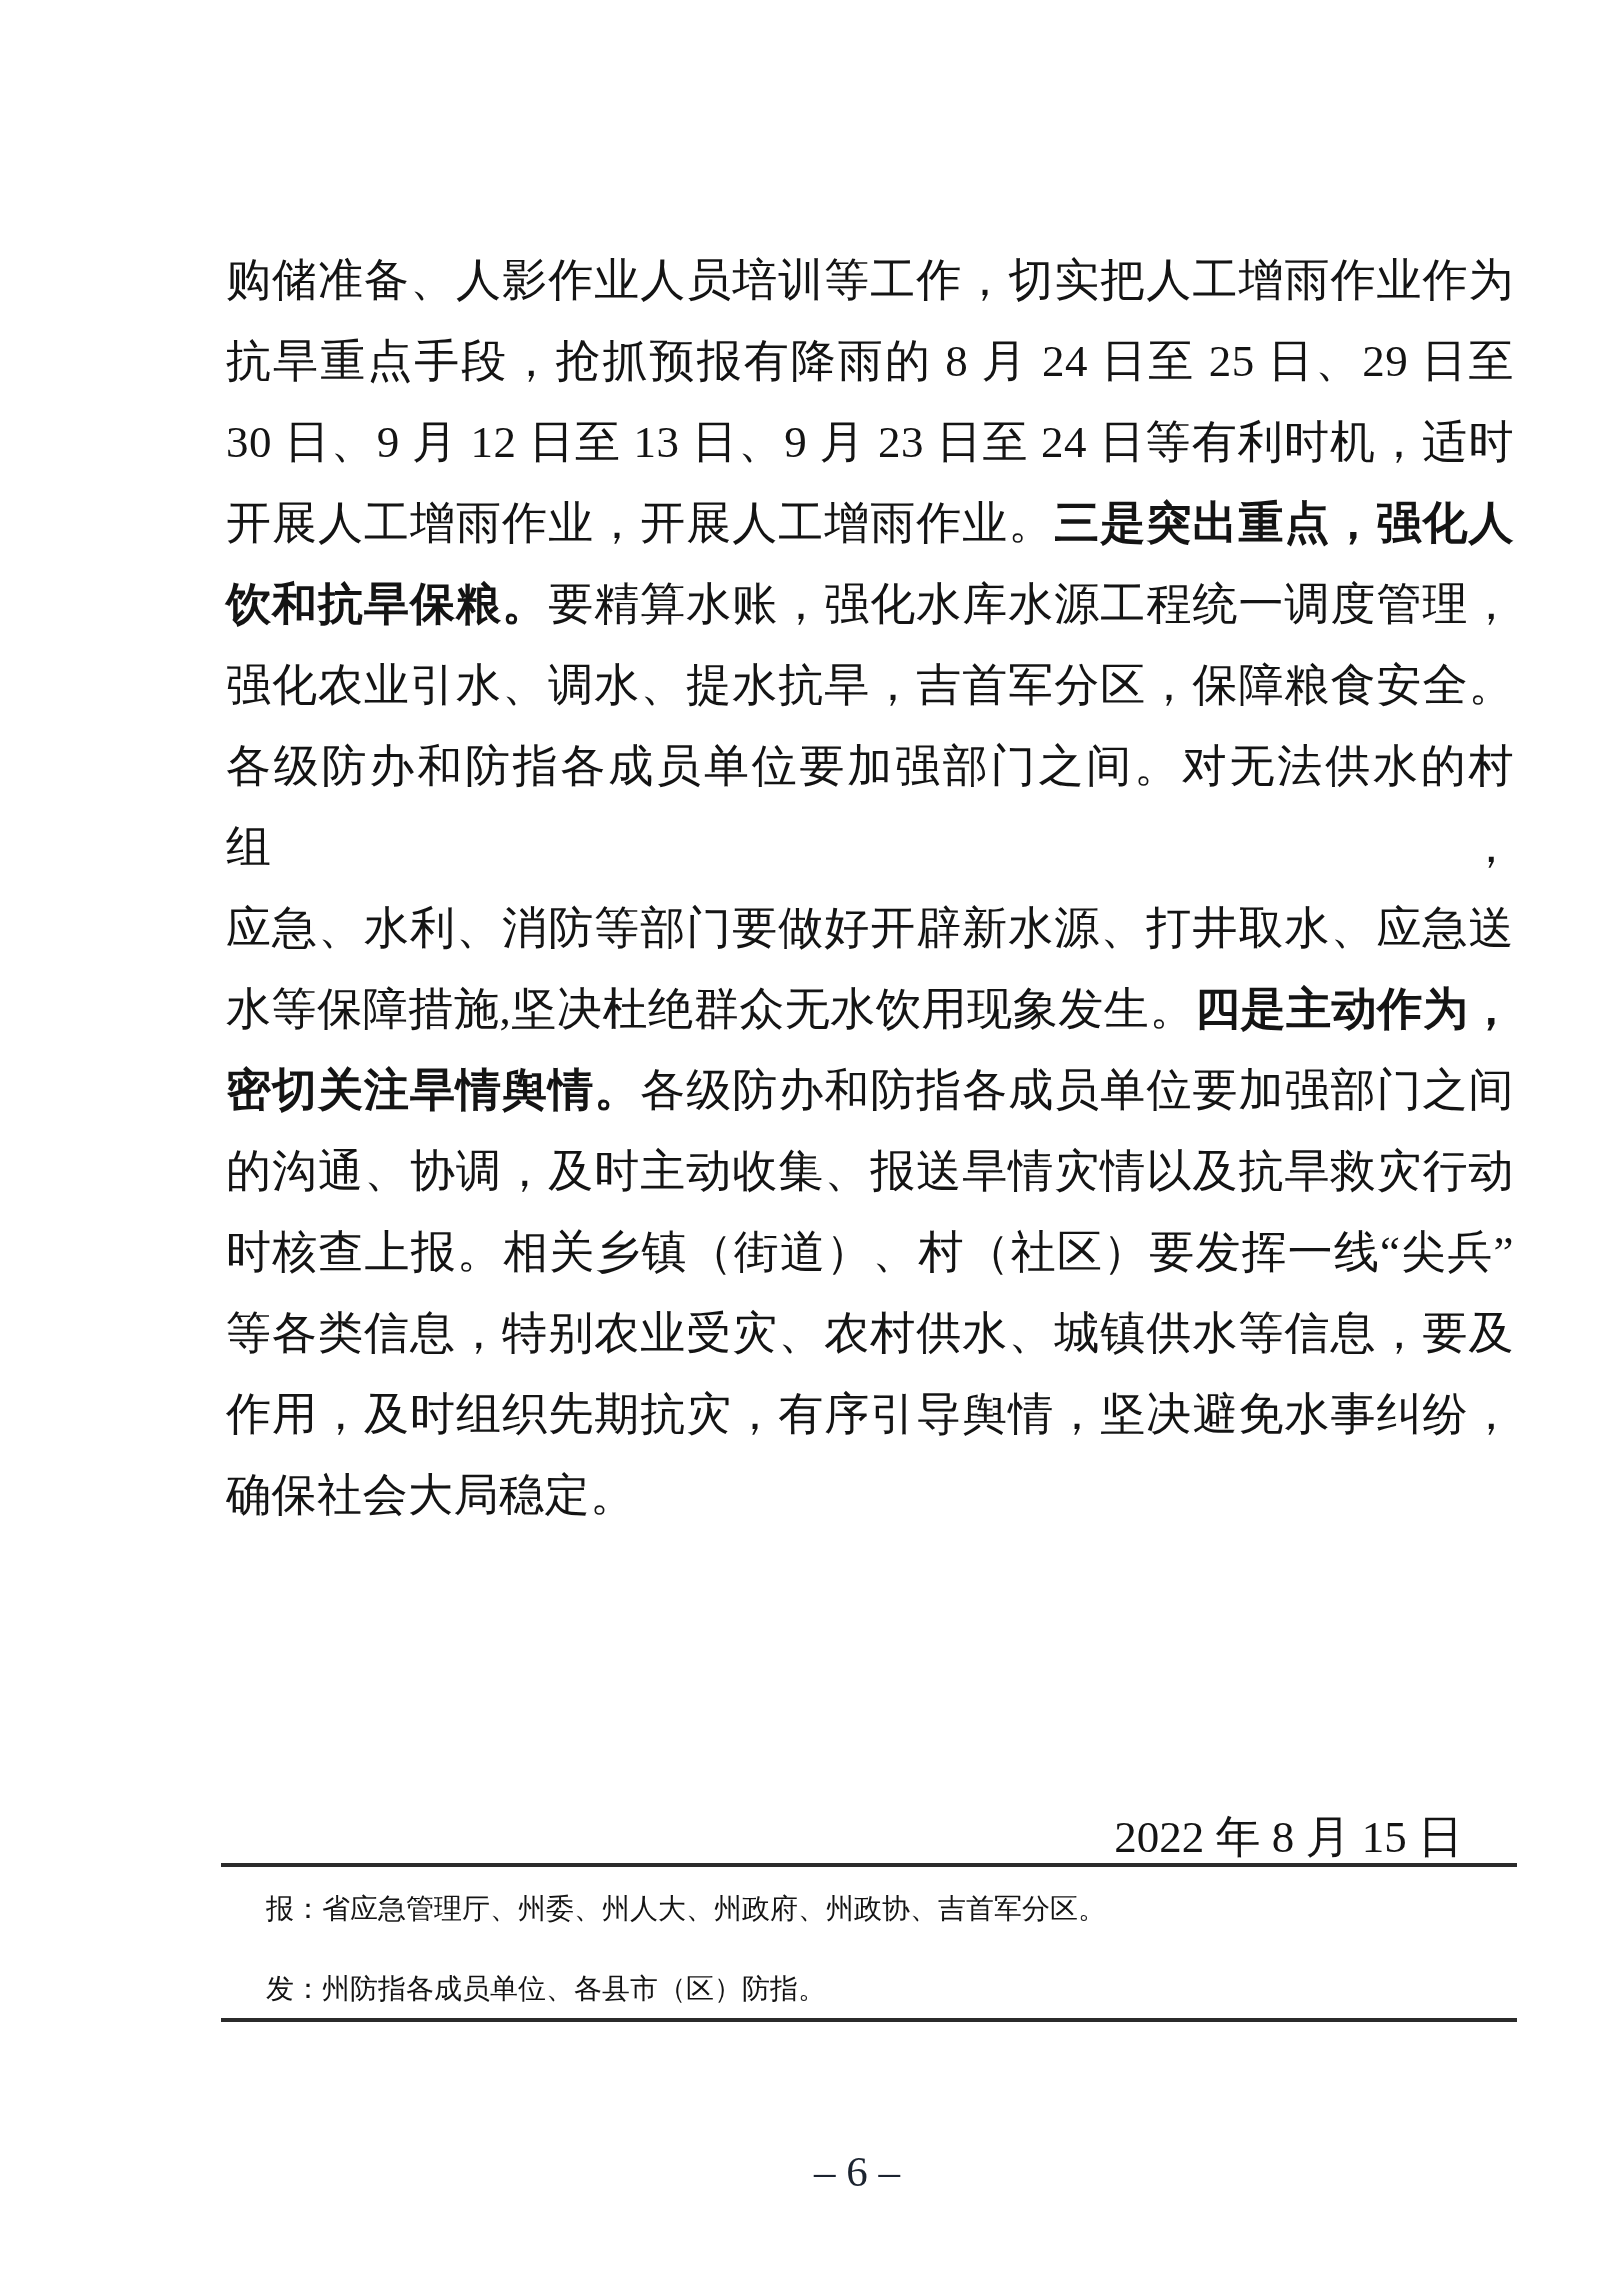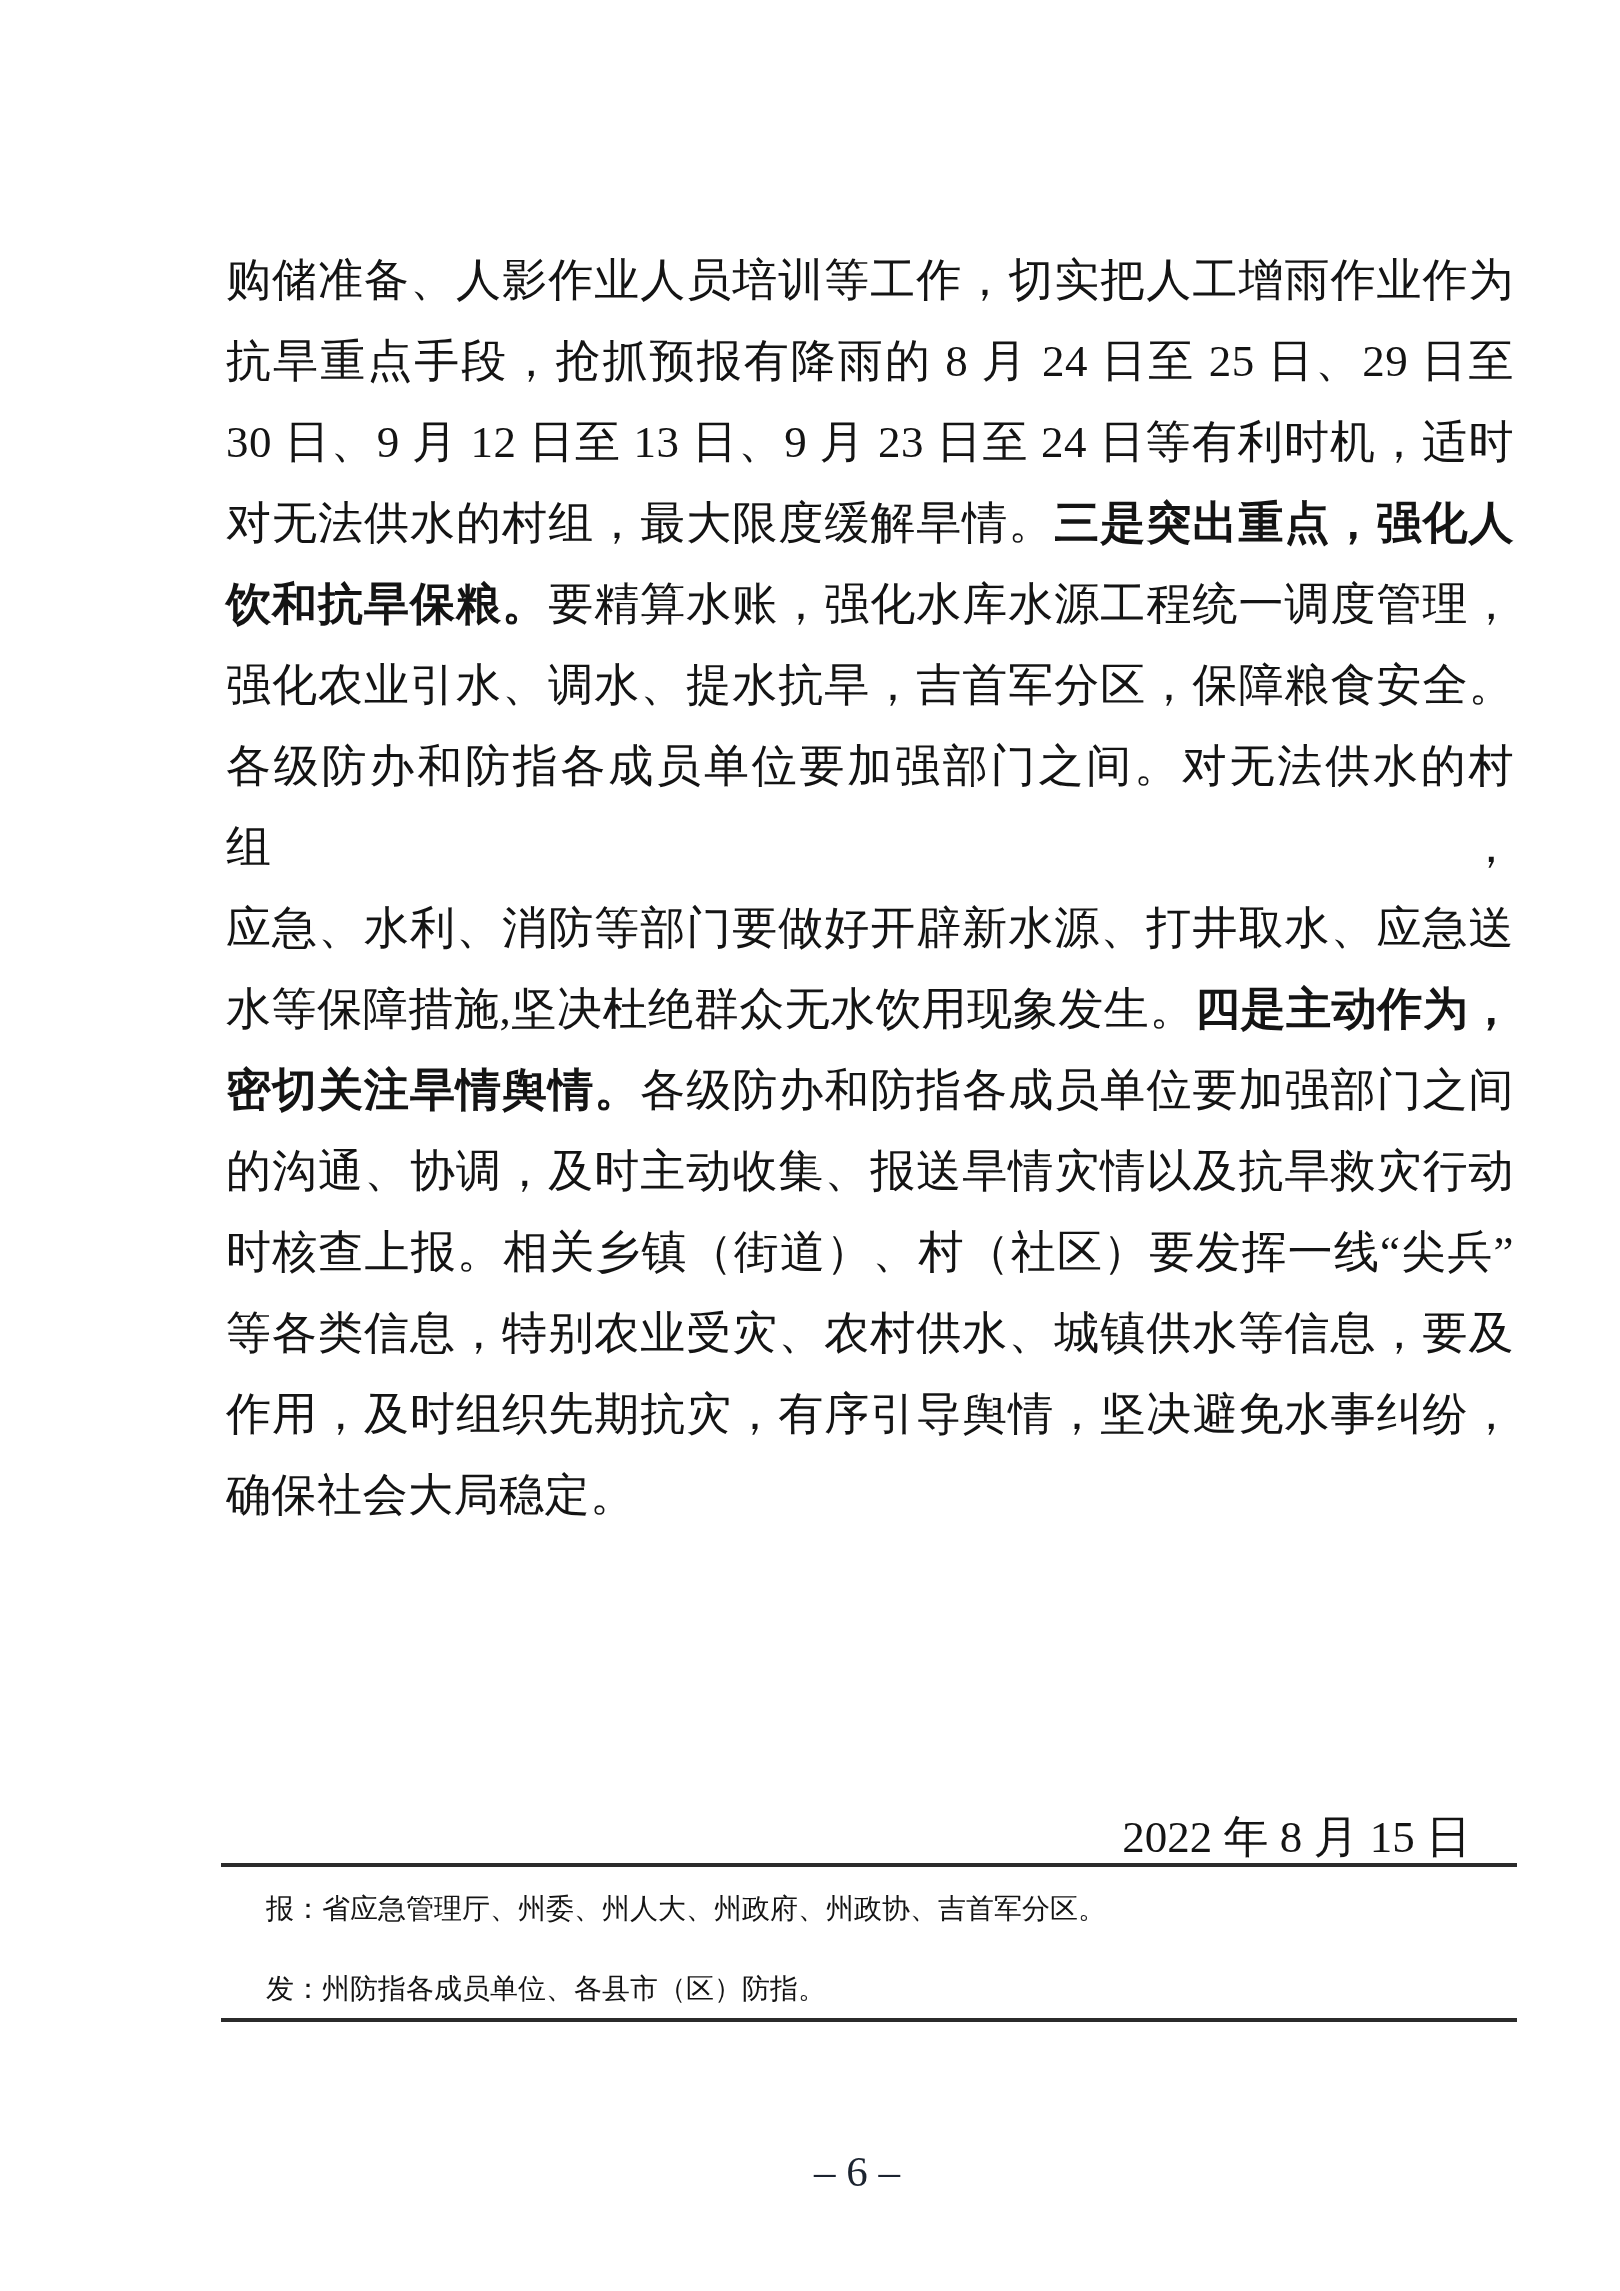--- a/index.html
+++ b/index.html
@@ -32,21 +32,21 @@
   }
   .line.last {
     text-align: left;
     text-align-last: left;
   }
   .bold {
     font-weight: bold;
   }
   .date-line {
     position: absolute;
-    left: 187px;
+    left: 179px;
     top: 1797px;
     width: 1288px;
     box-sizing: border-box;
     padding-right: 51px;
     text-align: right;
     font-size: 45px;
     line-height: 81px;
   }
   .rule {
     position: absolute;
@@ -80,21 +80,21 @@
 </style>
 </head>
 <body>
 
 <div class="page">
 
   <div class="body-text" id="body-lines">
       <div class="line"><span>购储准备、人影作业人员培训等工作，切实把人工增雨作业作为</span></div>
       <div class="line"><span>抗旱重点手段，抢抓预报有降雨的 8 月 24 日至 25 日、29 日至</span></div>
       <div class="line"><span>30 日、9 月 12 日至 13 日、9 月 23 日至 24 日等有利时机，适时</span></div>
-      <div class="line"><span>对无法供水的村组，最大限度缓解旱情。</span><span class="bold">三是突出重点，强化人</span></div>
+      <div class="line"><span>开展人工增雨作业，开展人工增雨作业。</span><span class="bold">三是突出重点，强化人</span></div>
       <div class="line"><span class="bold">饮和抗旱保粮。</span><span>要精算水账，强化水库水源工程统一调度管理，</span></div>
       <div class="line"><span>强化农业引水、调水、提水抗旱，吉首军分区，保障粮食安全。</span></div>
       <div class="line"><span>各级防办和防指各成员单位要加强部门之间。对无法供水的村组，</span></div>
       <div class="line"><span>应急、水利、消防等部门要做好开辟新水源、打井取水、应急送</span></div>
       <div class="line"><span>水等保障措施,坚决杜绝群众无水饮用现象发生。</span><span class="bold">四是主动作为，</span></div>
       <div class="line"><span class="bold">密切关注旱情舆情。</span><span>各级防办和防指各成员单位要加强部门之间</span></div>
       <div class="line"><span>的沟通、协调，及时主动收集、报送旱情灾情以及抗旱救灾行动</span></div>
       <div class="line"><span>时核查上报。相关乡镇（街道）、村（社区）要发挥一线“尖兵”</span></div>
       <div class="line"><span>等各类信息，特别农业受灾、农村供水、城镇供水等信息，要及</span></div>
       <div class="line"><span>作用，及时组织先期抗灾，有序引导舆情，坚决避免水事纠纷，</span></div>

